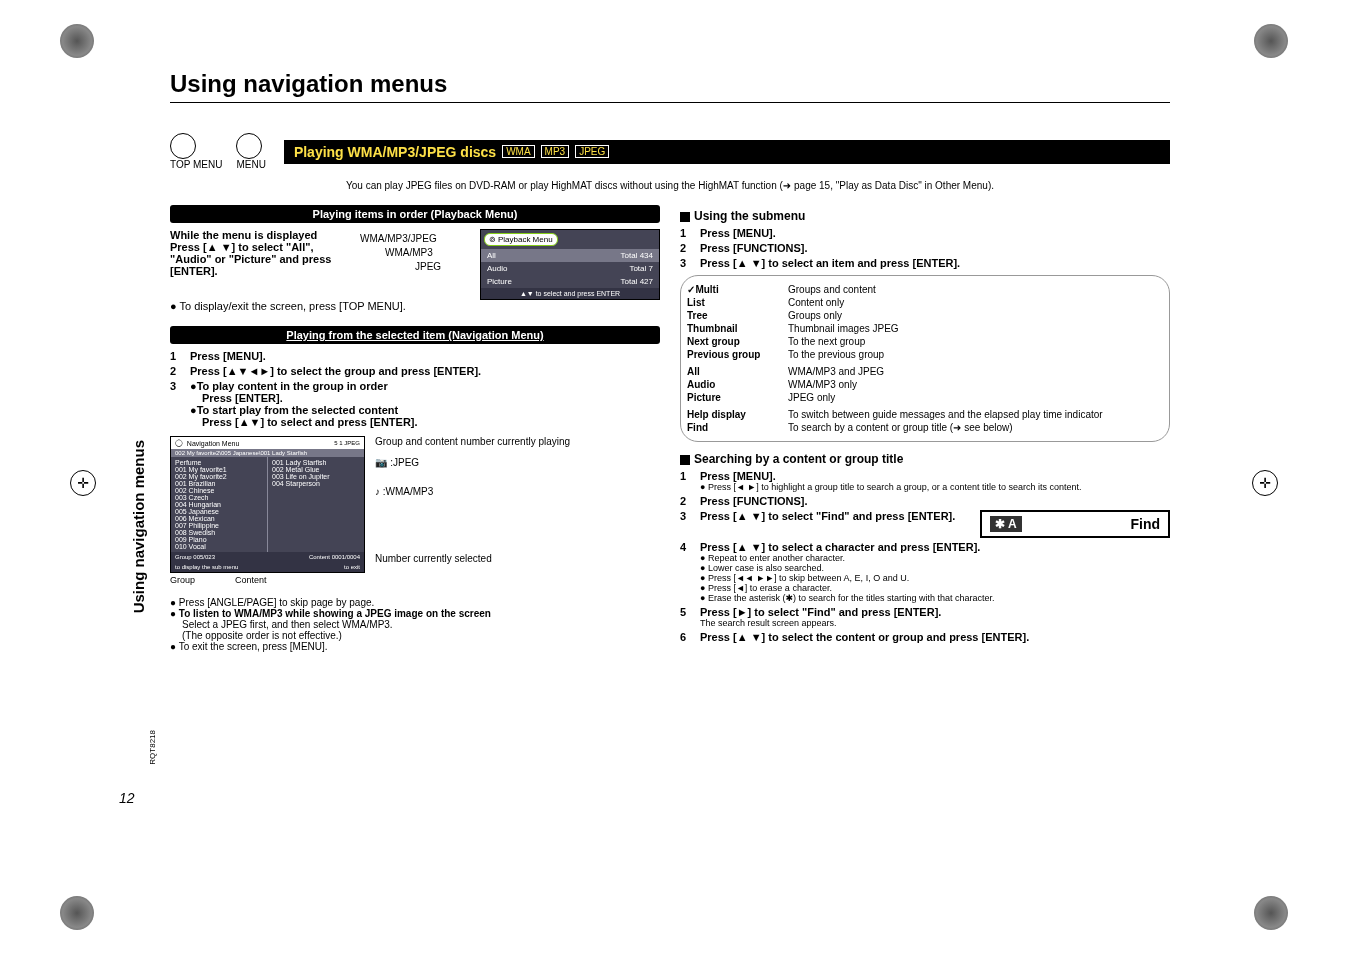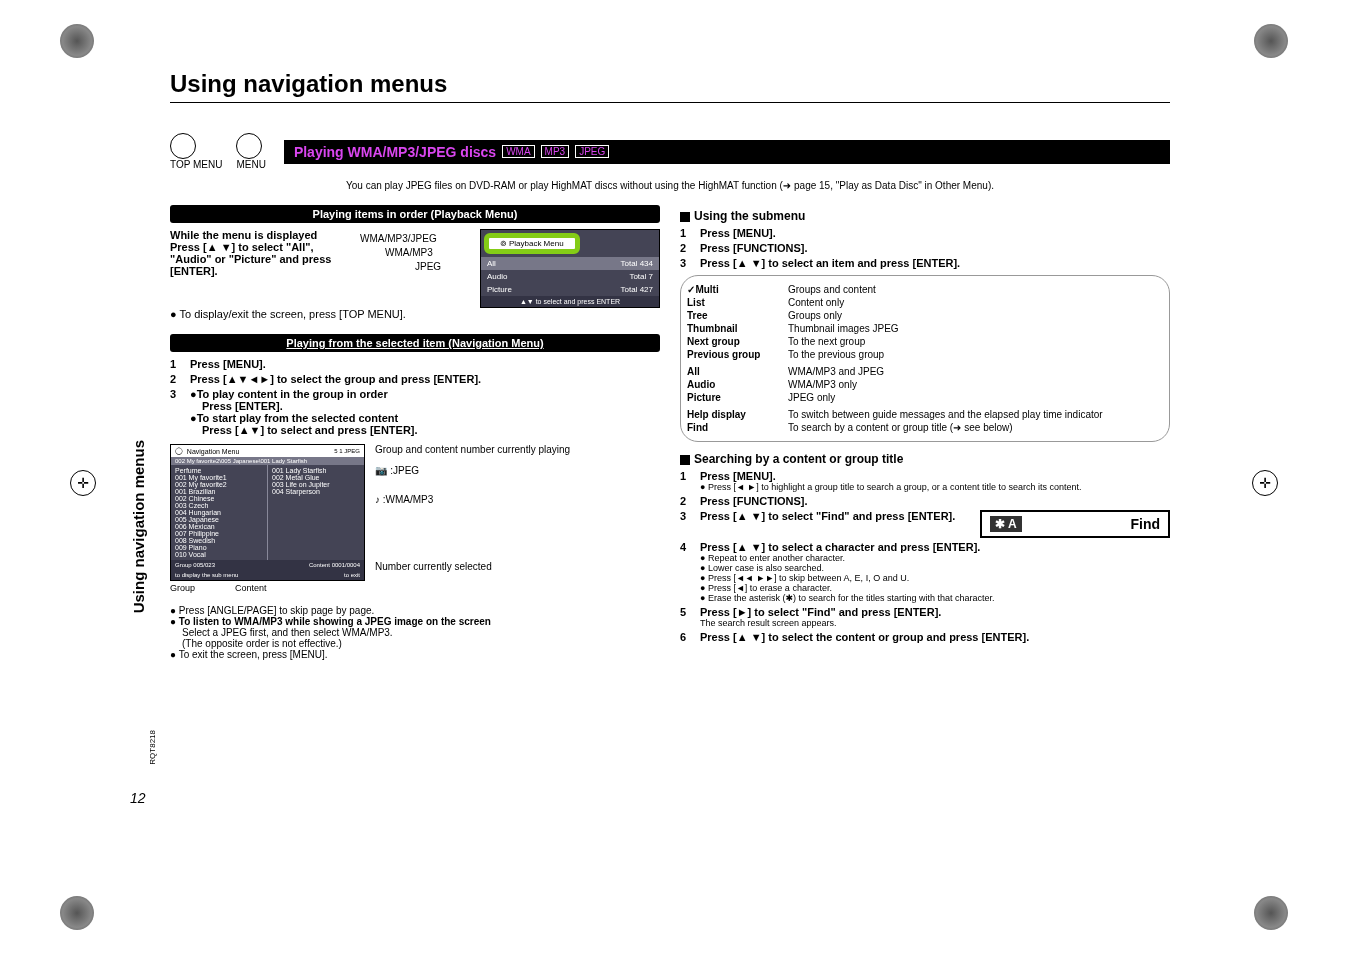--- a/index.html
+++ b/index.html
@@ -4,43 +4,43 @@
 <style>
   * { box-sizing: border-box; margin: 0; padding: 0; }
   body { font-family: Arial, Helvetica, sans-serif; background: #fff; color: #000; font-size: 11px; width: 1348px; height: 954px; position: relative; }
   .page { position: absolute; left: 170px; top: 70px; width: 1000px; }
   .title { font-size: 24px; font-weight: bold; margin-bottom: 4px; }
   .title-rule { border-top: 1px solid #000; margin-bottom: 30px; }
   .top-buttons { display: flex; align-items: center; gap: 18px; margin-bottom: 10px; }
   .circle-btn { width: 26px; height: 26px; border: 1.5px solid #000; border-radius: 50%; }
   .btn-stack { display: flex; gap: 14px; }
   .btn-col { display: flex; flex-direction: column; align-items: flex-start; font-size: 10px; }
-  .black-bar { background: #000; color: #d946ef; padding: 4px 10px; font-size: 14px; font-weight: bold; display: flex; align-items: center; gap: 6px; }
+  .black-bar { background: #000; color: #fde047; padding: 4px 10px; font-size: 14px; font-weight: bold; display: flex; align-items: center; gap: 6px; }
   .tag { border: 1px solid #fff; padding: 0 3px; font-size: 10px; font-weight: normal; }
   .note-line { font-size: 10px; margin: 6px 0 14px 0; text-align: center; }
   .columns { display: flex; gap: 20px; }
   .col { flex: 1; }
   .section-header { background: #000; color: #fff; text-align: center; font-weight: bold; padding: 3px; font-size: 11px; border-radius: 3px; margin-bottom: 6px; }
   .bold { font-weight: bold; }
   .small { font-size: 9px; }
   .playback-box { float: right; width: 180px; border: 1px solid #000; background: #445; margin-left: 10px; }
-  .pb-title { background: #fff; border: 5px solid #84cc16; display: inline-block; font-size: 8px; padding: 1px 11px; margin: 3px; border-radius: 6px; }
+  .pb-title { background: #fff; border: 1px solid #84cc16; display: inline-block; font-size: 8px; padding: 1px 4px; margin: 3px; border-radius: 6px; }
   .pb-row { display: flex; justify-content: space-between; color: #fff; font-size: 8px; padding: 2px 6px; }
   .pb-row-alt { background: #778; }
   .pb-foot { background: #334; color: #fff; font-size: 7px; text-align: center; padding: 2px; }
   .indent { margin-left: 12px; }
   .step { display: flex; gap: 8px; margin: 3px 0; }
   .step-num { font-weight: bold; width: 12px; }
   .step-body { flex: 1; }
   .nav-box { border: 1px solid #000; background: #445; color: #fff; width: 195px; display: inline-block; vertical-align: top; font-size: 7px; }
   .nav-header { background: #fff; color: #000; display: flex; align-items: center; padding: 2px 4px; gap: 4px; }
   .nav-list { padding: 2px 4px; }
   .nav-foot { background: #334; font-size: 6px; padding: 2px 4px; display: flex; justify-content: space-between; }
   .side-label { writing-mode: vertical-rl; transform: rotate(180deg); font-weight: bold; font-size: 15px; position: absolute; left: 130px; top: 440px; }
-  .page-num { position: absolute; left: 130px; top: 790px; font-style: italic; font-size: 14px; }
+  .page-num { position: absolute; left: 119px; top: 790px; font-style: italic; font-size: 14px; }
   .rqt { position: absolute; left: 148px; top: 730px; writing-mode: vertical-rl; transform: rotate(180deg); font-size: 8px; }
   .reg-mark { position: absolute; border: 1px solid #000; width: 26px; height: 26px; border-radius: 50%; display:flex; align-items:center; justify-content:center; font-size: 14px; }
   .reg-cross::before { content:"✛"; }
   .corner-circles { position:absolute; width:34px; height:34px; border-radius:50%; background: radial-gradient(circle,#555 0%,#888 60%,#555 100%); }
   .sub-h { font-weight: bold; font-size: 12px; margin: 4px 0; }
   .sq { display:inline-block; width:10px; height:10px; background:#000; vertical-align:middle; margin-right:4px; }
   .submenu-grid { font-size: 10px; border-radius: 18px; }
   .submenu-row { display:flex; gap:6px; margin:2px 0; }
   .submenu-key { font-weight: bold; width: 95px; border-bottom:0; display:flex; align-items:center; }
   .find-box { border:2px solid #000; padding:4px 8px; display:flex; justify-content:space-between; align-items:center; width:190px; float:right; margin-left:10px; font-weight:bold; font-size:14px; }

